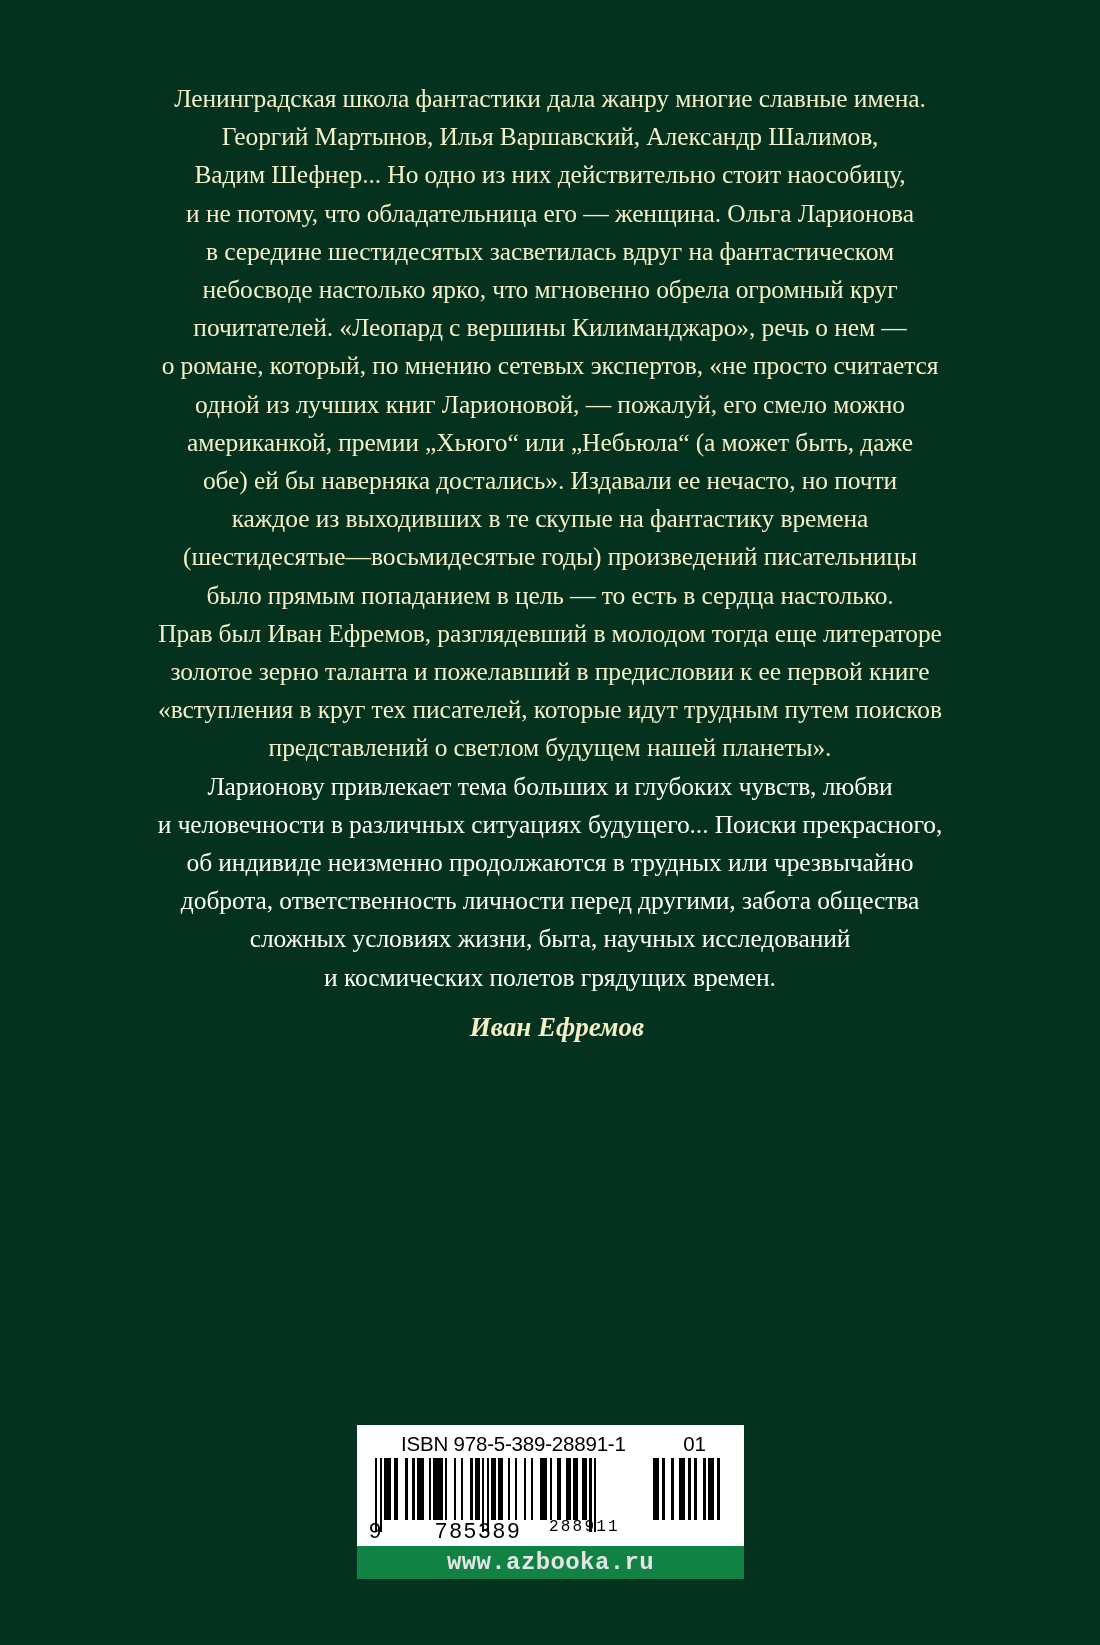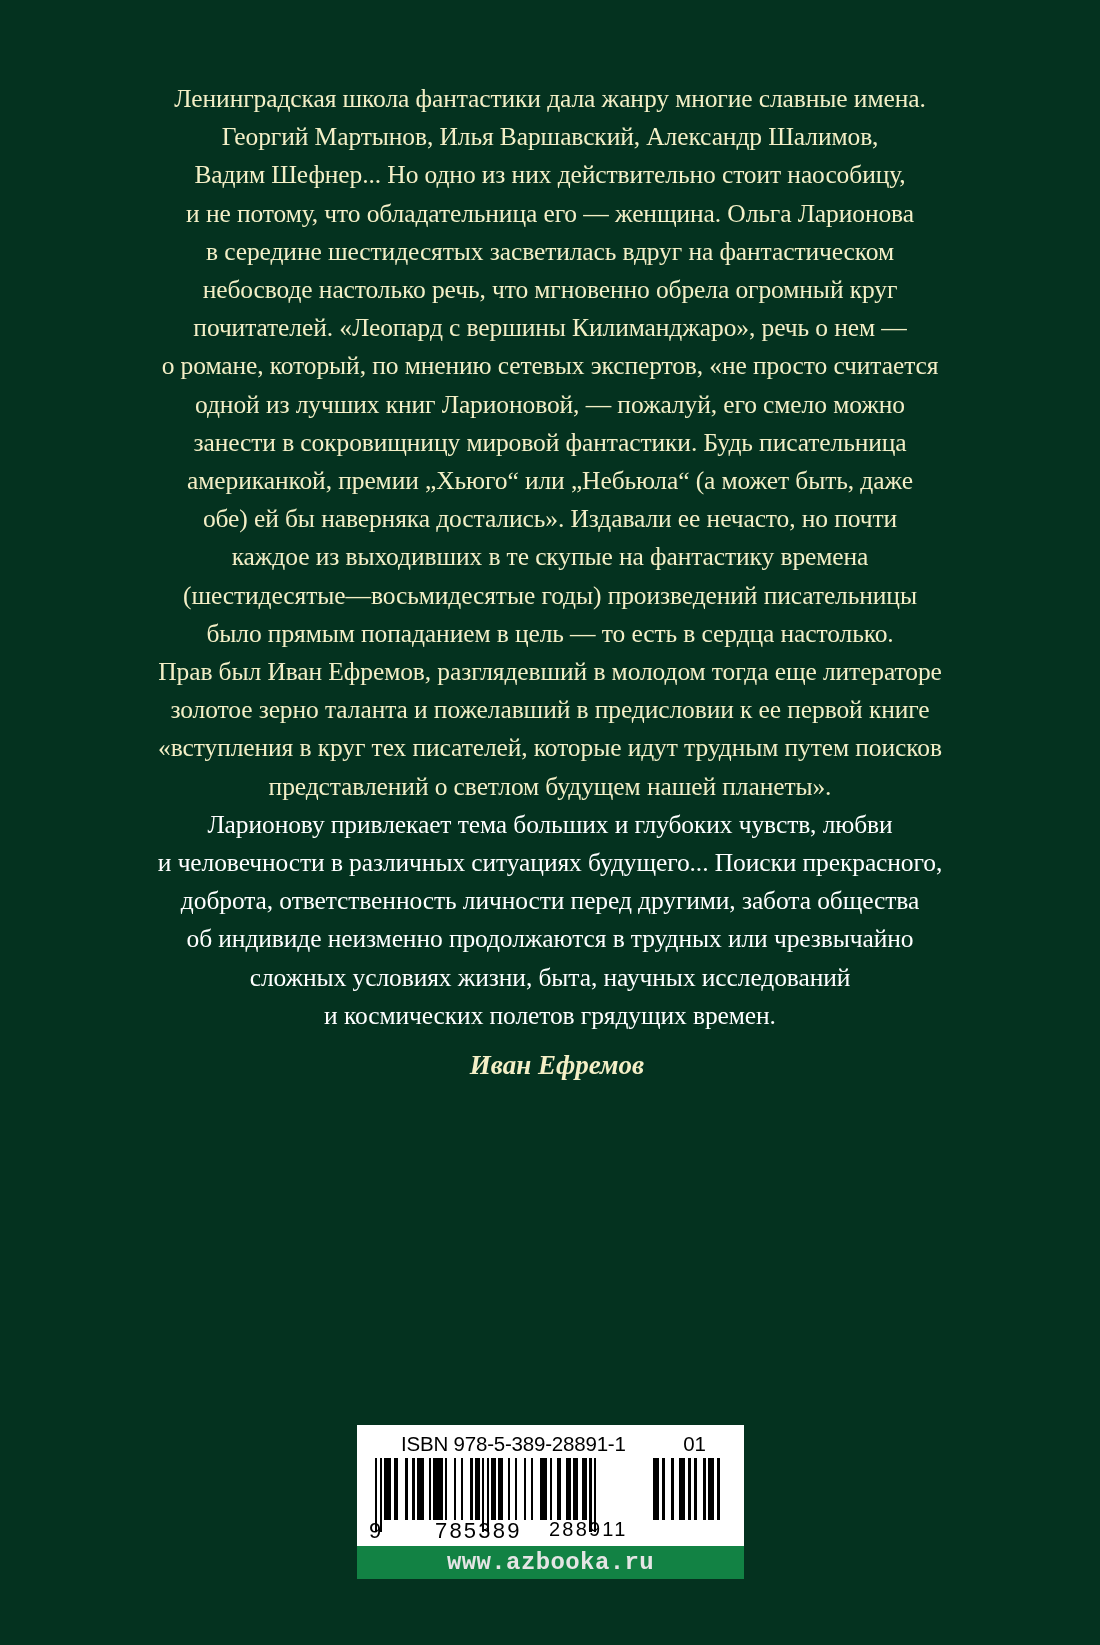--- a/index.html
+++ b/index.html
@@ -158,22 +158,22 @@
     font-family: "Liberation Sans", "DejaVu Sans", sans-serif;
     font-size: 22px;
     letter-spacing: 2.2px;
     color: #000;
   }
 
   .digit-right {
     position: absolute;
     left: 192px;
     top: -2px;
-    font-family: Liberation Sans, sans-serif;
-    font-size: 20px;
+    font-family: Liberation Mono, monospace;
+    font-size: 16px;
     letter-spacing: 2.2px;
     color: #000;
   }
 
   .site-banner {
     background: #128244;
     height: 33px;
     display: flex;
     align-items: center;
     justify-content: center;
@@ -194,41 +194,40 @@
 <div class="cover">
 
   <div class="blurb-area">
 
     <div class="para para-main">
       <span class="line">Ленинградская школа фантастики дала жанру многие славные имена.</span>
       <span class="line">Георгий Мартынов, Илья Варшавский, Александр Шалимов,</span>
       <span class="line">Вадим Шефнер... Но одно из них действительно стоит наособицу,</span>
       <span class="line">и не потому, что обладательница его — женщина. Ольга Ларионова</span>
       <span class="line">в середине шестидесятых засветилась вдруг на фантастическом</span>
-      <span class="line">небосводе настолько речь, что мгновенно обрела огромный круг</span>
+      <span class="line">небосводе настолько ярко, что мгновенно обрела огромный круг</span>
       <span class="line">почитателей. «Леопард с вершины Килиманджаро», речь о нем —</span>
       <span class="line">о романе, который, по мнению сетевых экспертов, «не просто считается</span>
       <span class="line">одной из лучших книг Ларионовой, — пожалуй, его смело можно</span>
-      <span class="line">занести в сокровищницу мировой фантастики. Будь писательница</span>
       <span class="line">американкой, премии „Хьюго“ или „Небьюла“ (а может быть, даже</span>
       <span class="line">обе) ей бы наверняка достались». Издавали ее нечасто, но почти</span>
       <span class="line">каждое из выходивших в те скупые на фантастику времена</span>
       <span class="line">(шестидесятые—восьмидесятые годы) произведений писательницы</span>
       <span class="line">было прямым попаданием в цель — то есть в сердца настолько.</span>
       <span class="line">Прав был Иван Ефремов, разглядевший в молодом тогда еще литераторе</span>
       <span class="line">золотое зерно таланта и пожелавший в предисловии к ее первой книге</span>
       <span class="line">«вступления в круг тех писателей, которые идут трудным путем поисков</span>
       <span class="line">представлений о светлом будущем нашей планеты».</span>
     </div>
 
     <div class="para para-quote">
       <span class="line">Ларионову привлекает тема больших и глубоких чувств, любви</span>
       <span class="line">и человечности в различных ситуациях будущего... Поиски прекрасного,</span>
+      <span class="line">об индивиде неизменно продолжаются в трудных или чрезвычайно</span>
       <span class="line">доброта, ответственность личности перед другими, забота общества</span>
-      <span class="line">об индивиде неизменно продолжаются в трудных или чрезвычайно</span>
       <span class="line">сложных условиях жизни, быта, научных исследований</span>
       <span class="line">и космических полетов грядущих времен.</span>
     </div>
 
     <div class="attribution">Иван Ефремов</div>
 
   </div>
 
   <div class="barcode-block">
     <div class="barcode-inner">

